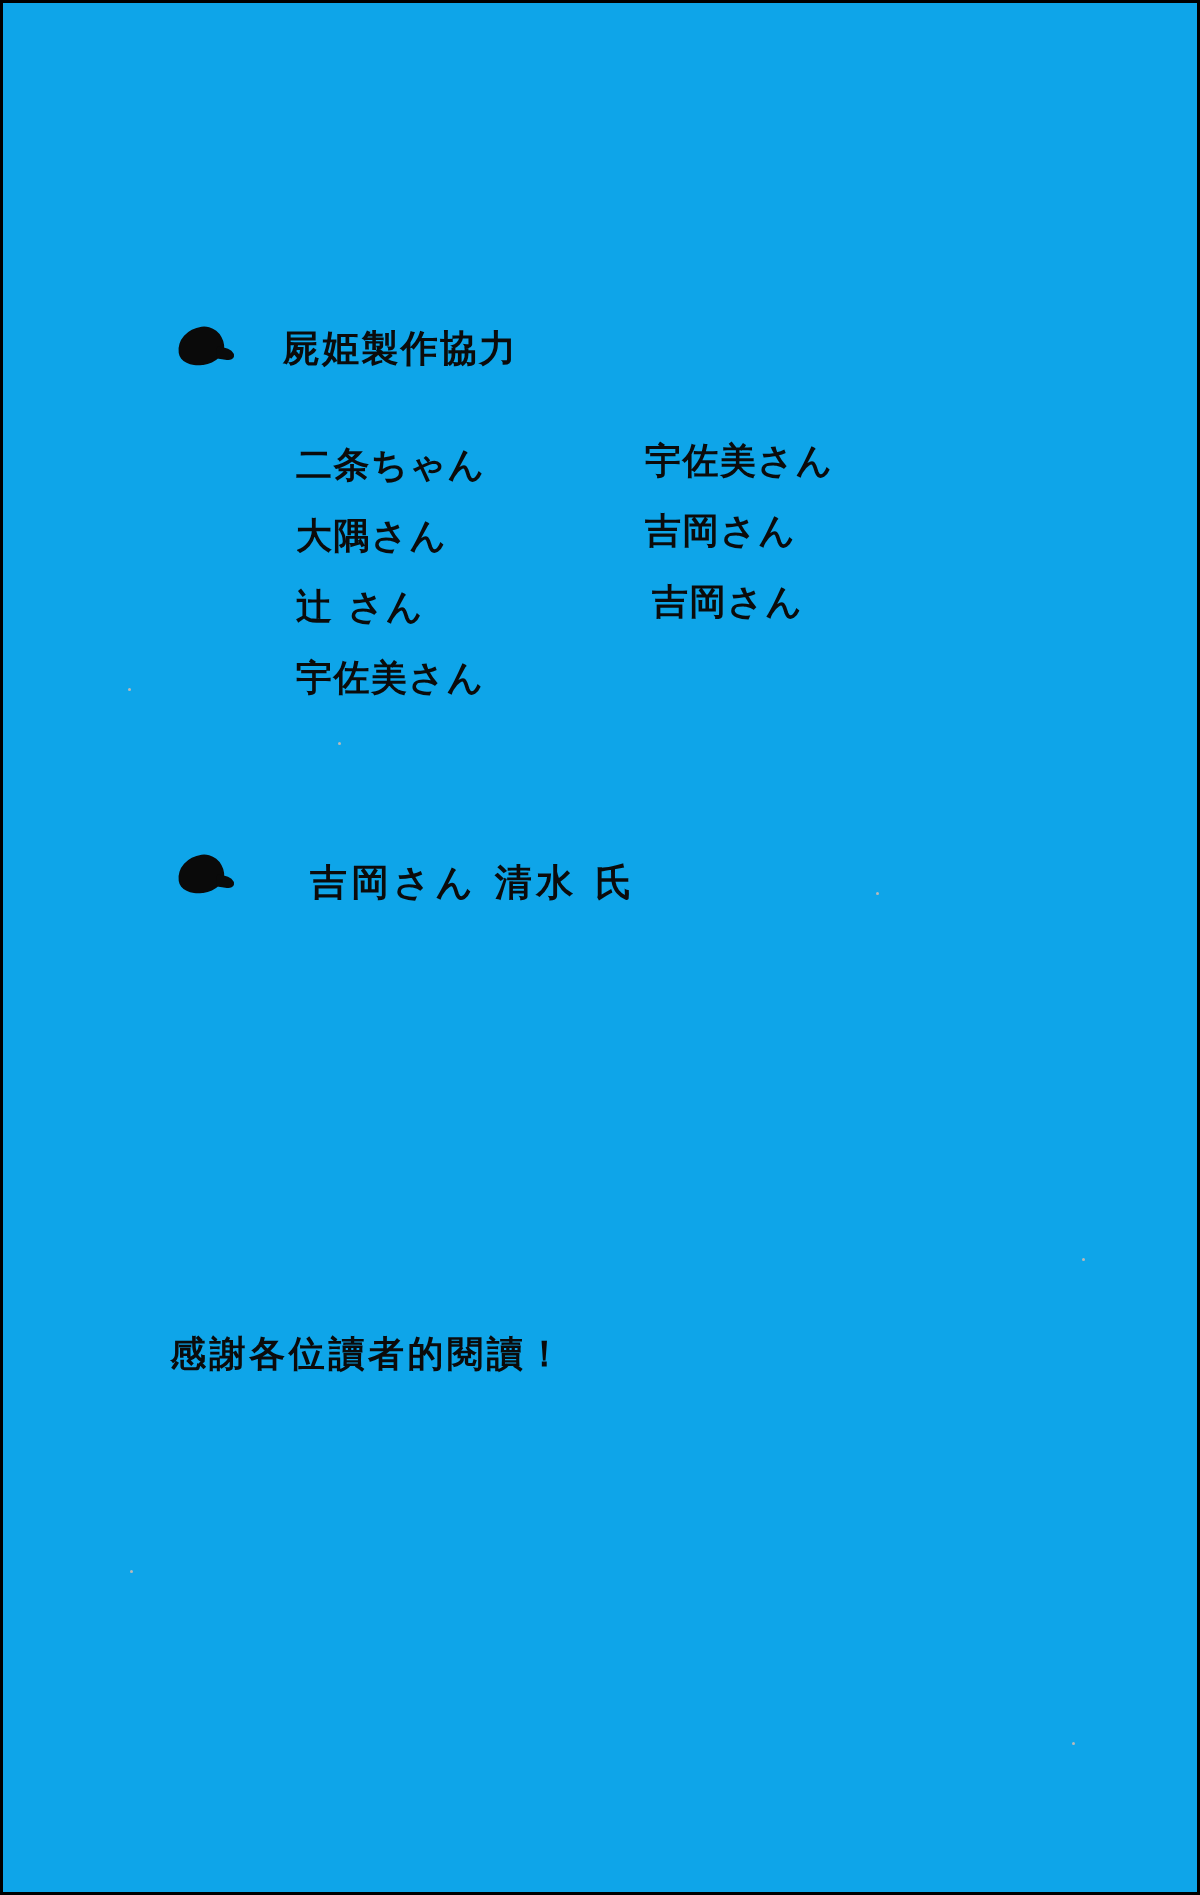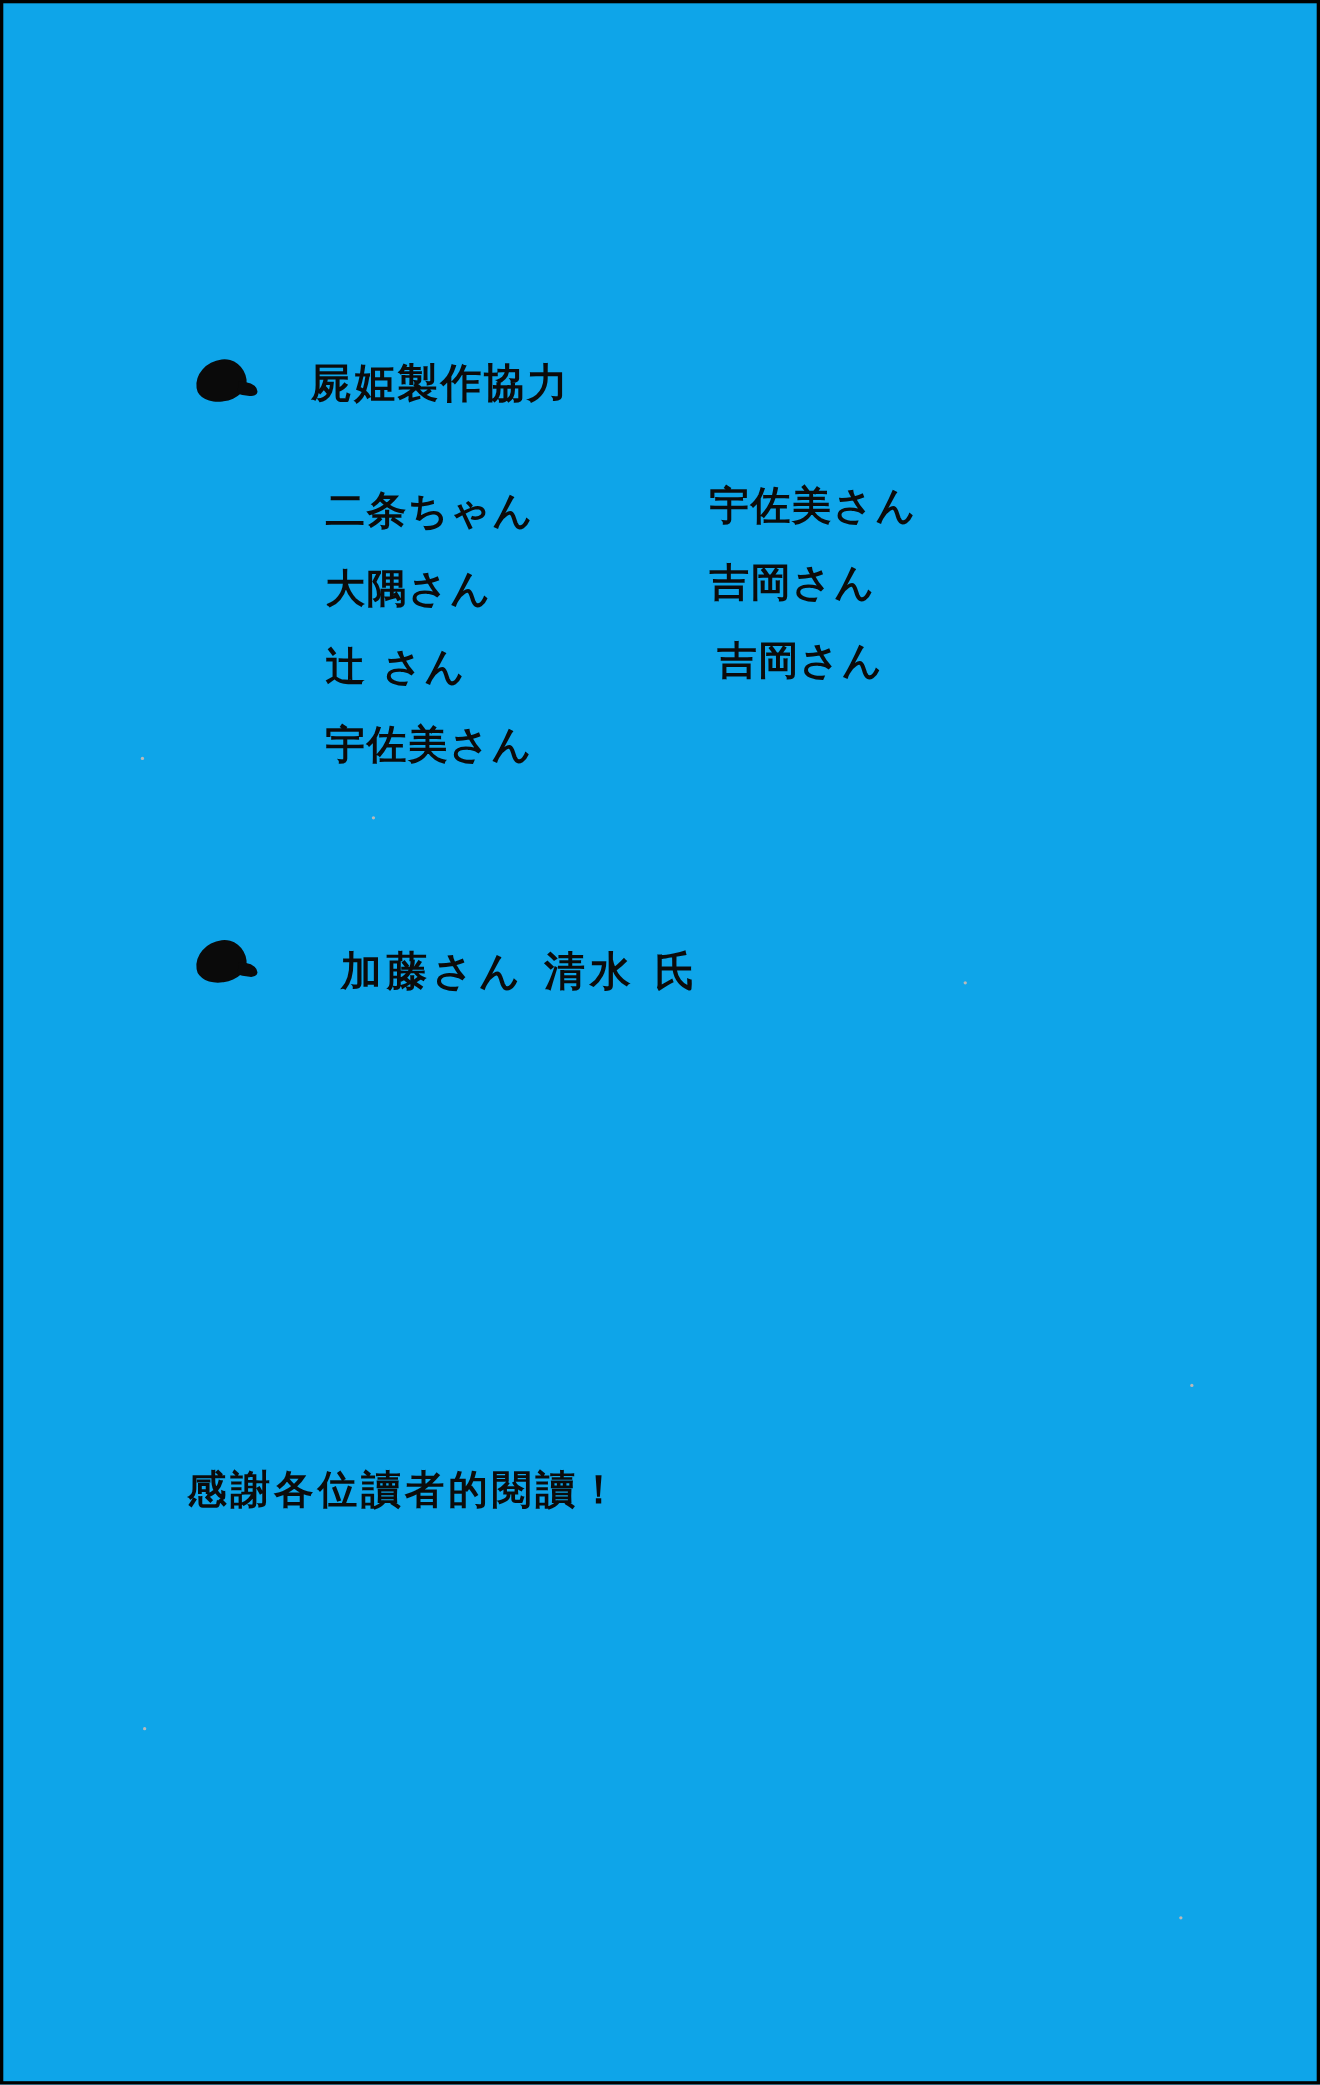--- a/index.html
+++ b/index.html
@@ -108,21 +108,21 @@
   <div class="brush name" style="left:296px; top:518px;">大隅さん</div>
   <div class="brush name" style="left:296px; top:589px;">辻 さん</div>
   <div class="brush name" style="left:296px; top:660px;text-align:right;">宇佐美さん</div>
 
   <div class="brush name" style="left:645px; top:443px;">宇佐美さん</div>
   <div class="brush name" style="left:645px; top:513px;">吉岡さん</div>
   <div class="brush name" style="left:652px; top:584px;">吉岡さん</div>
 
   <div class="bullet" style="left:178px; top:855px;"></div>
 
-  <div class="brush editor-line" style="left:310px; top:858px;">加藤さん  清水 氏</div>
+  <div class="brush editor-line" style="left:310px; top:858px;">吉岡さん  清水 氏</div>
 
   <div class="brush thanks" style="left:170px; top:1330px;">感謝各位讀者的閱讀！</div>
 
   <div class="speck" style="left:128px; top:688px; width:3px; height:3px;"></div>
   <div class="speck" style="left:338px; top:742px; width:3px; height:3px;"></div>
   <div class="speck" style="left:876px; top:892px; width:3px; height:3px;"></div>
   <div class="speck" style="left:130px; top:1570px; width:3px; height:3px;"></div>
   <div class="speck" style="left:1072px; top:1742px; width:3px; height:3px;"></div>
   <div class="speck" style="left:1082px; top:1258px; width:3px; height:3px;"></div>
 

